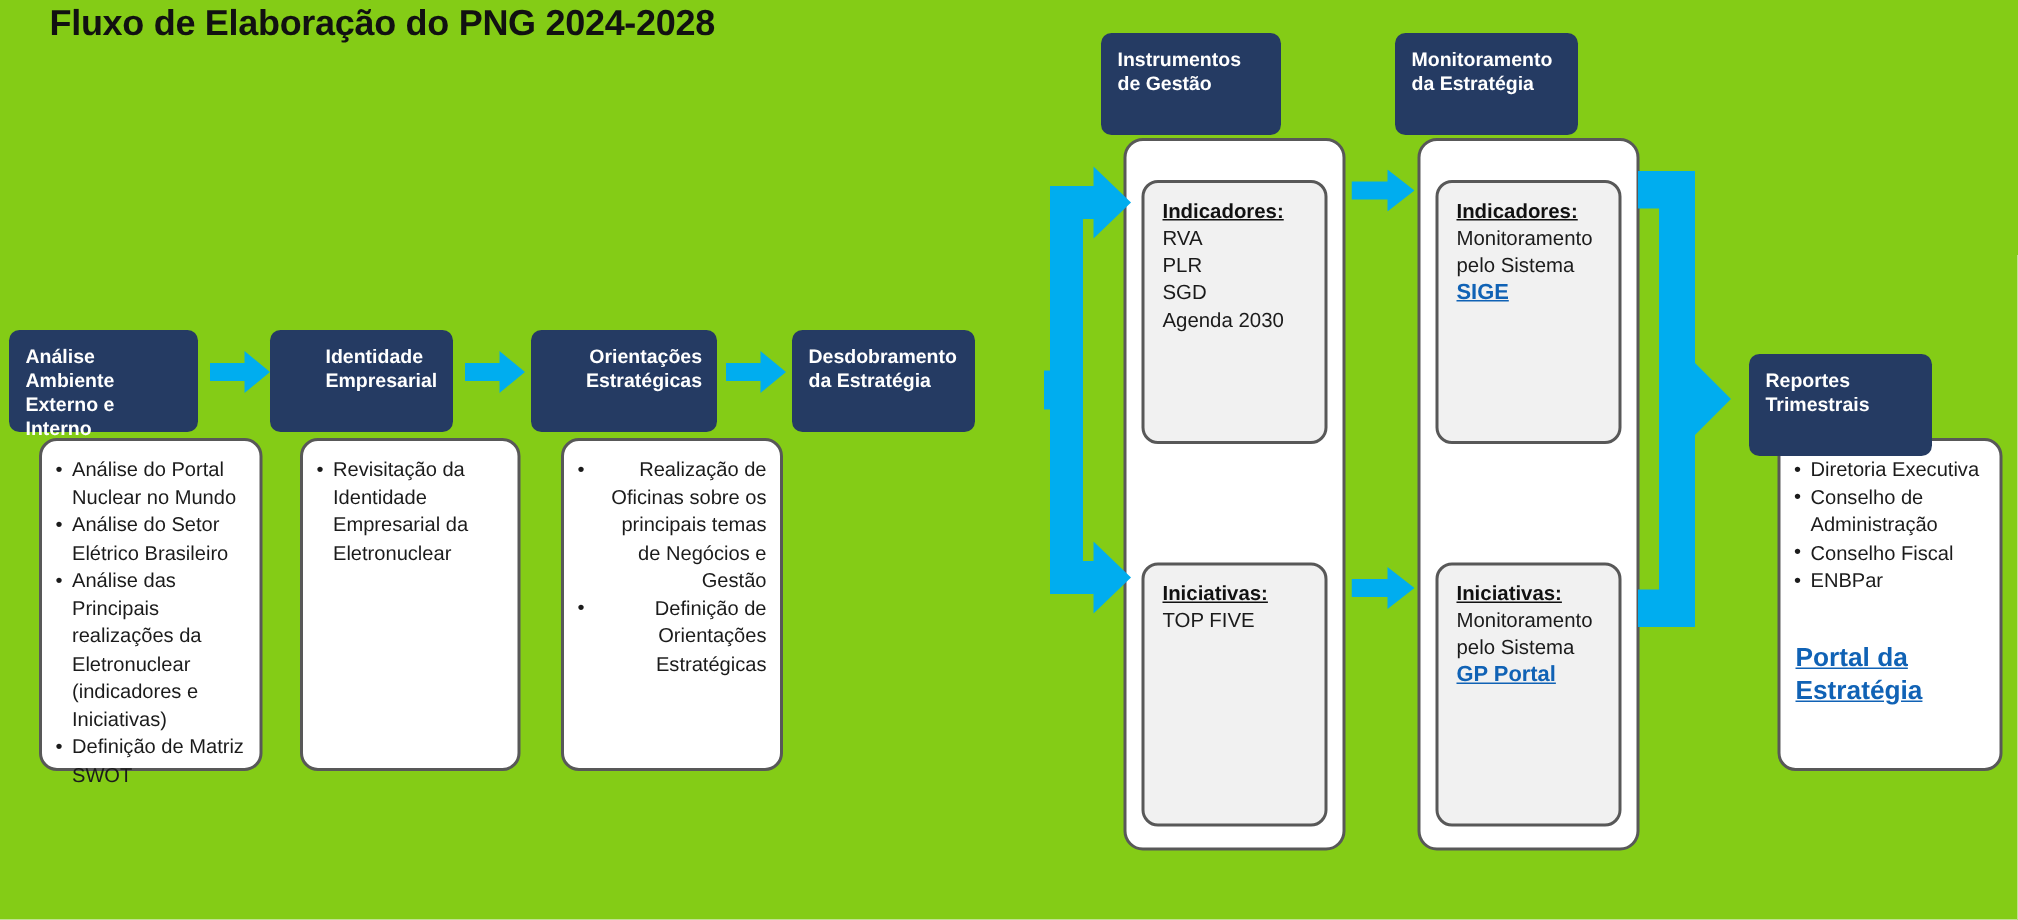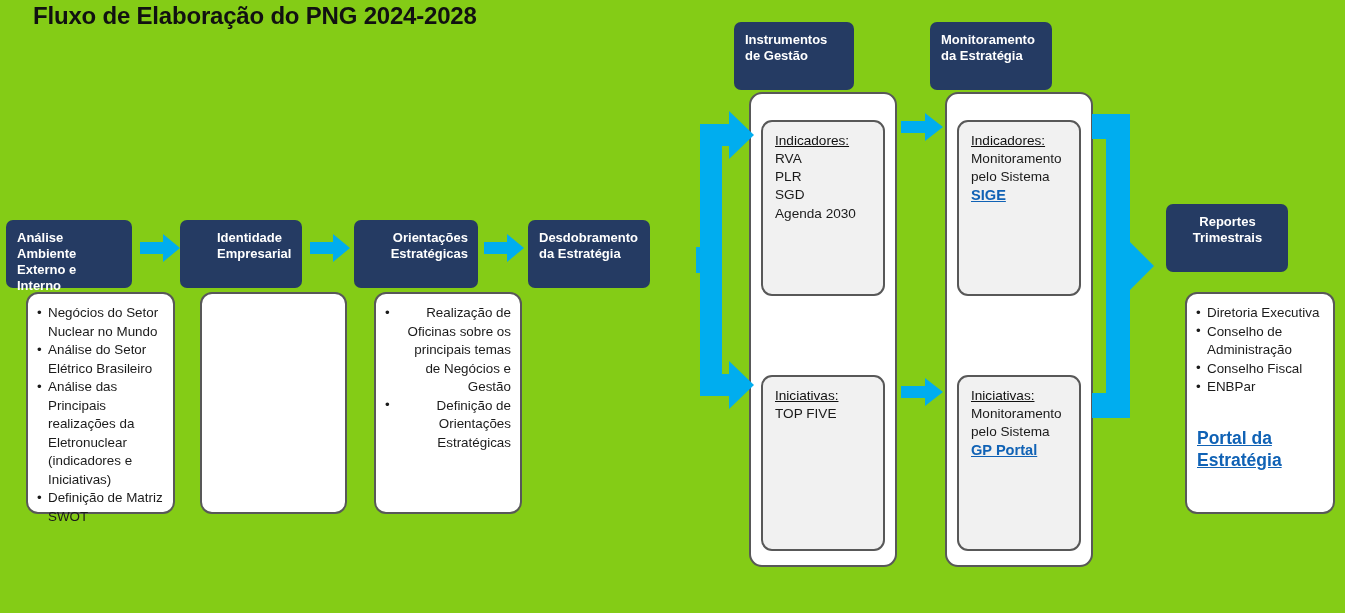--- a/index.html
+++ b/index.html
@@ -91,21 +91,21 @@
     position: absolute;
     background: #f1f1f1;
     border: 2.4px solid #585858;
     border-radius: 11px;
     box-sizing: border-box;
     padding: 11px 10px 8px 12px;
     z-index: 5;
   }
   .panel-head {
     font-size: 13.6px;
-    font-weight: normal;
+    font-weight: bold;
     color: #111111;
     text-decoration: underline;
     margin-bottom: 2px;
     display: block;
   }
   .panel-line {
     font-size: 13.6px;
     color: #1b1b1b;
     line-height: 1.34;
     display: block;
@@ -142,38 +142,39 @@
 
 <div id="canvas">
 
   <div class="title">Fluxo de Elaboração do PNG 2024-2028</div>
 
   <div class="stage-head" style="left:6px; top:220px; width:126px; height:68px;">
     <span>Análise Ambiente Externo e Interno</span>
   </div>
   <div class="detail-card" style="left:26px; top:292px; width:149px; height:222px;">
     <ul>
-      <li>Negócios do Setor Nuclear no Mundo</li>
+      <li>Análise do Portal Nuclear no Mundo</li>
       <li>Análise do Setor Elétrico Brasileiro</li>
       <li>Análise das Principais realizações da Eletronuclear (indicadores e Iniciativas)</li>
       <li>Definição de Matriz SWOT</li>
     </ul>
   </div>
 
   <div class="arrow" style="left:140px; top:234px; width:40px; height:28px;">
     <svg width="40" height="28" viewBox="0 0 40 28">
       <polygon points="0,8 23,8 23,0 40,14 23,28 23,20 0,20" fill="#00ADEF"></polygon>
     </svg>
   </div>
 
   <div class="stage-head" style="left:180px; top:220px; width:122px; height:68px;padding-left:37px;">
     <span>Identidade Empresarial</span>
   </div>
   <div class="detail-card" style="left:200px; top:292px; width:147px; height:222px;">
     <ul>
+      <li>Revisitação da Identidade Empresarial da Eletronuclear</li>
     </ul>
   </div>
 
   <div class="arrow" style="left:310px; top:234px; width:40px; height:28px;">
     <svg width="40" height="28" viewBox="0 0 40 28">
       <polygon points="0,8 23,8 23,0 40,14 23,28 23,20 0,20" fill="#00ADEF"></polygon>
     </svg>
   </div>
 
   <div class="stage-head" style="left:354px; top:220px; width:124px; height:68px;text-align:right;">
@@ -267,21 +268,21 @@
 
       <rect x="0" y="2" width="20" height="25" fill="#00ADEF"></rect>
 
       <rect x="0" y="281" width="20" height="25" fill="#00ADEF"></rect>
 
       <rect x="32" y="142" width="12" height="24" fill="#00ADEF"></rect>
       <polygon points="38,130 38,178 62,154" fill="#00ADEF"></polygon>
     </svg>
   </div>
 
-  <div class="stage-head" style="left:1166px; top:204px; width:122px; height:68px;text-align:center;">
+  <div class="stage-head" style="left:1166px; top:236px; width:122px; height:68px;">
     <span>Reportes Trimestrais</span>
   </div>
   <div class="detail-card" style="left:1185px; top:292px; width:150px; height:222px;">
     <ul>
       <li>Diretoria Executiva</li>
       <li>Conselho de Administração</li>
       <li>Conselho Fiscal</li>
       <li>ENBPar</li>
     </ul>
   </div>

